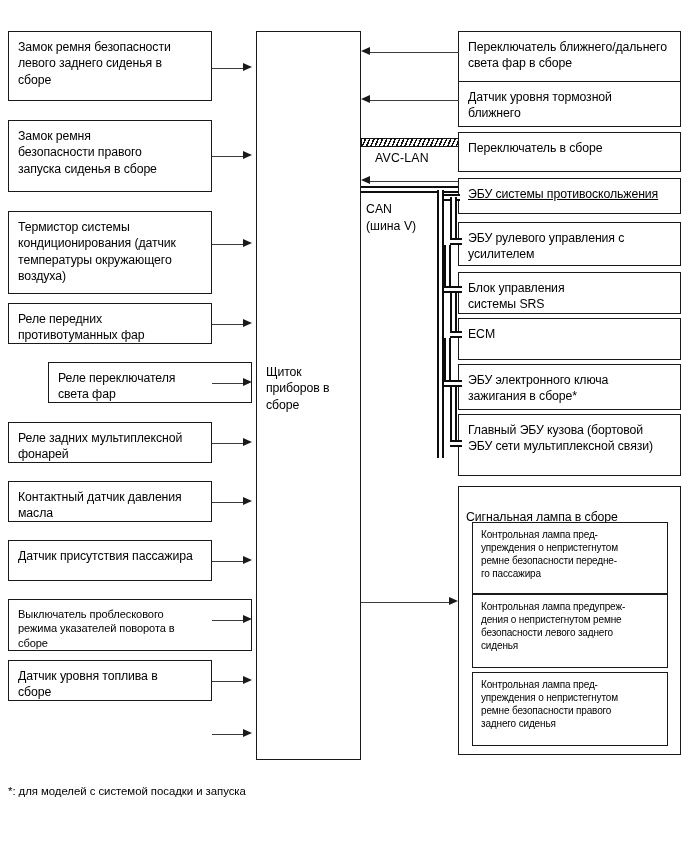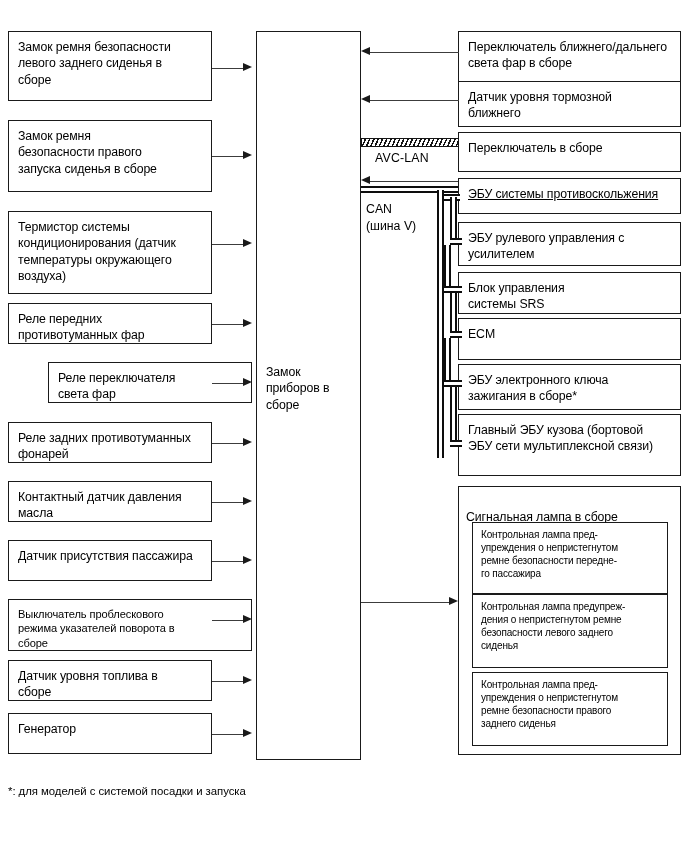--- a/index.html
+++ b/index.html
@@ -145,21 +145,21 @@
   <div class="box" style="left:8px; top:303px; width:204px; height:41px;">Реле передних
 противотуманных фар</div>
   <div class="hline" style="left:212px; top:324px; width:31px;"></div>
   <div class="arrow-r" style="left:243px; top:319px;"></div>
 
   <div class="box" style="left:8px; top:362px; width:204px; height:41px;margin-left:40px;">Реле переключателя
 света фар</div>
   <div class="hline" style="left:212px; top:383px; width:31px;"></div>
   <div class="arrow-r" style="left:243px; top:378px;"></div>
 
-  <div class="box" style="left:8px; top:422px; width:204px; height:41px;">Реле задних противотуманных
+  <div class="box" style="left:8px; top:422px; width:204px; height:41px;">Реле задних мультиплексной
 фонарей</div>
   <div class="hline" style="left:212px; top:443px; width:31px;"></div>
   <div class="arrow-r" style="left:243px; top:438px;"></div>
 
   <div class="box" style="left:8px; top:481px; width:204px; height:41px;">Контактный датчик давления
 масла</div>
   <div class="hline" style="left:212px; top:502px; width:31px;"></div>
   <div class="arrow-r" style="left:243px; top:497px;"></div>
 
   <div class="box" style="left:8px; top:540px; width:204px; height:41px;">Датчик присутствия пассажира</div>
@@ -170,26 +170,25 @@
 режима указателей поворота в
 сборе</div>
   <div class="hline" style="left:212px; top:620px; width:31px;"></div>
   <div class="arrow-r" style="left:243px; top:615px;"></div>
 
   <div class="box" style="left:8px; top:660px; width:204px; height:41px;">Датчик уровня топлива в
 сборе</div>
   <div class="hline" style="left:212px; top:681px; width:31px;"></div>
   <div class="arrow-r" style="left:243px; top:676px;"></div>
 
-  <div class="box" style="left:8px; top:713px; width:204px; height:41px;">Генератор</div>
   <div class="hline" style="left:212px; top:734px; width:31px;"></div>
   <div class="arrow-r" style="left:243px; top:729px;"></div>
 
   <div class="box center" style="left:256px; top:31px; width:105px; height:729px;">
-    <div class="center-label">Замок
+    <div class="center-label">Щиток
 приборов в
 сборе</div>
   </div>
 
   <div class="box" style="left:458px; top:31px; width:223px; height:63px;">Переключатель ближнего/дальнего
 света фар в сборе</div>
   <div class="hline" style="left:370px; top:52px; width:89px;"></div>
   <div class="arrow-l" style="left:361px; top:47px;"></div>
 
   <div class="box" style="left:458px; top:81px; width:223px; height:46px;">Датчик уровня тормозной

